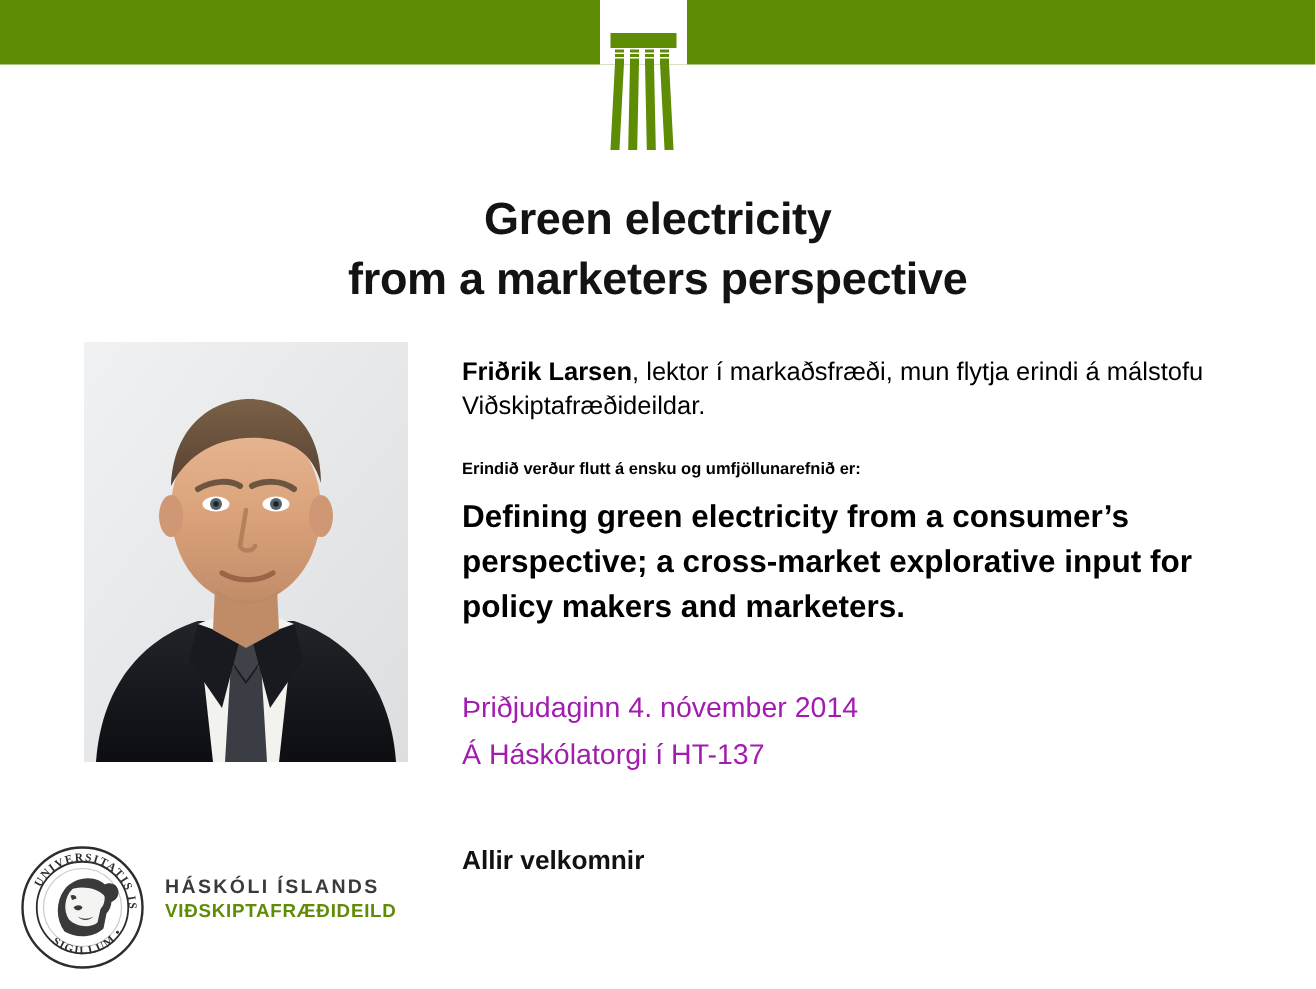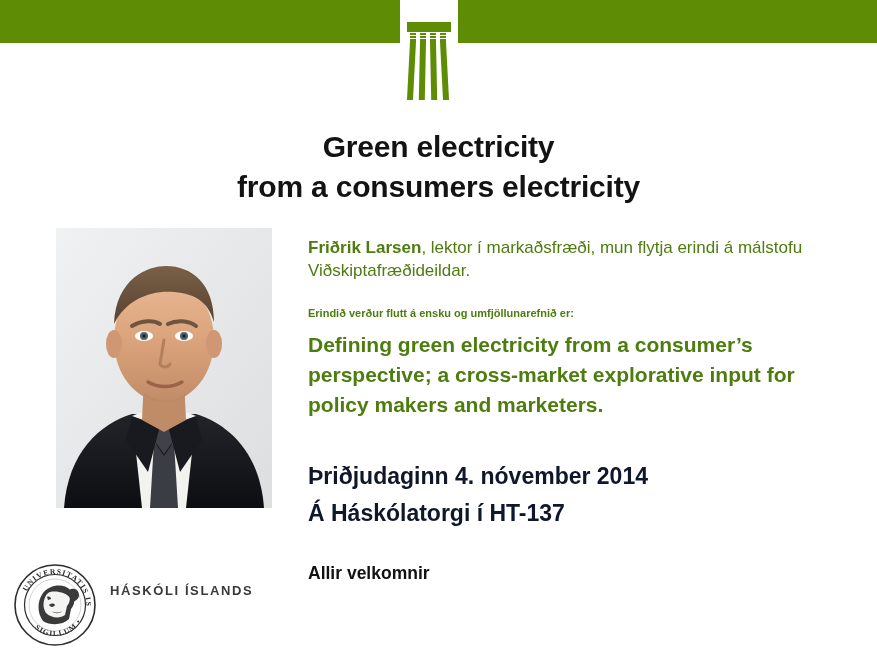--- a/index.html
+++ b/index.html
@@ -84,21 +84,21 @@
     width: 216px; height: 280px;
     background: #e9eaec;
     overflow: hidden;
   }
   .portrait svg { display: block; width: 216px; height: 280px; }
 
   
   .body-col {
     position: absolute; left: 308px; top: 236px;
     width: 530px;
-    color: #4d7c0f;
+    color: #000000;
   }
   .p-intro {
     font-size: 17px;
     line-height: 1.38;
     font-weight: normal;
   }
   .p-intro b { font-weight: bold; }
 
   .p-lang {
     margin-top: 23px;
@@ -109,24 +109,24 @@
   .p-abstract {
     margin-top: 10px;
     font-size: 21px;
     font-weight: bold;
     line-height: 1.42;
   }
 
   .when-block {
     position: absolute; left: 308px; top: 458px;
     width: 530px;
-    font-size: 23px;
-    font-weight: bold;
+    font-size: 19px;
+    font-weight: normal;
     line-height: 1.62;
-    color: #0f172a;
+    color: #a21caf;
   }
   .when-block .ln { display: block; }
 
   .welcome {
     position: absolute; left: 308px; top: 563px;
     width: 530px;
     text-align: left;
     font-size: 17.5px;
     font-weight: bold;
     color: #121212;
@@ -187,21 +187,21 @@
         </span>
     </div>
     <span class="shaft s0"></span>
     <span class="shaft s1"></span>
     <span class="shaft s2"></span>
     <span class="shaft s3"></span>
   </div>
 
   <h1 class="title">
     <span class="ln">Green electricity</span>
-    <span class="ln">from a consumers electricity</span>
+    <span class="ln">from a marketers perspective</span>
   </h1>
 
   <div class="portrait">
     <svg viewBox="0 0 216 280" xmlns="http://www.w3.org/2000/svg" role="img">
       <defs>
         <linearGradient id="bgGrad" x1="0" y1="0" x2="1" y2="1">
           <stop offset="0%" stop-color="#f0f1f2"></stop>
           <stop offset="100%" stop-color="#dcdee0"></stop>
         </linearGradient>
         <linearGradient id="skin" x1="0" y1="0" x2="0" y2="1">
@@ -297,15 +297,16 @@
         <path d="M36 42 C38 40 41 40 42 42 C41 44 38 45 36 42 Z"></path>
         <path d="M39 48 C42 50 46 50 49 48 C47 51 41 51 39 48 Z"></path>
         <path d="M34 34 C36 33 38 34 38 36 L35 37 Z"></path>
       </g>
       <circle cx="42" cy="42" r="26" fill="none" stroke="#2d2d2d" stroke-width="0.8" opacity="0.25"></circle>
     </svg>
   </div>
 
   <div class="wordmark">
     <div class="wm-main">HÁSKÓLI ÍSLANDS</div>
+    <div class="wm-sub">VIÐSKIPTAFRÆÐIDEILD</div>
   </div>
 
 </div>
 
 </body></html>

